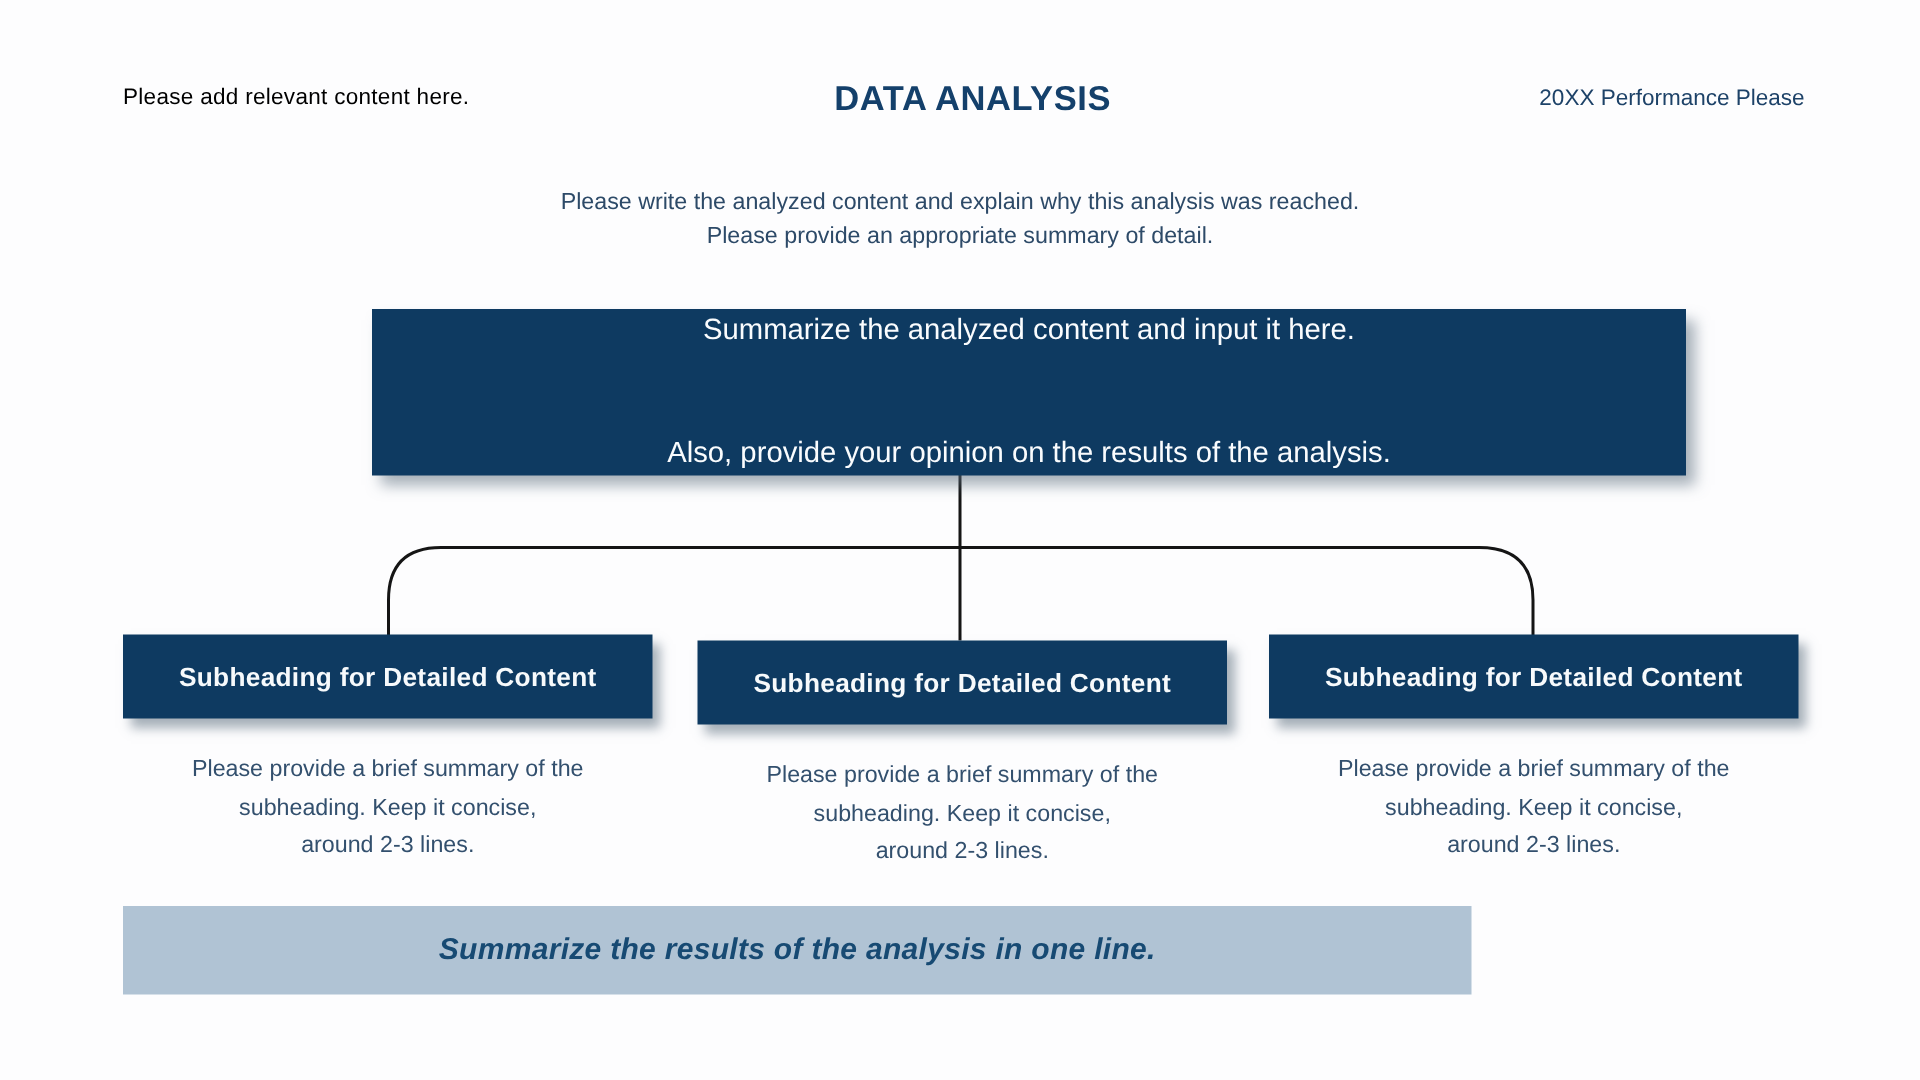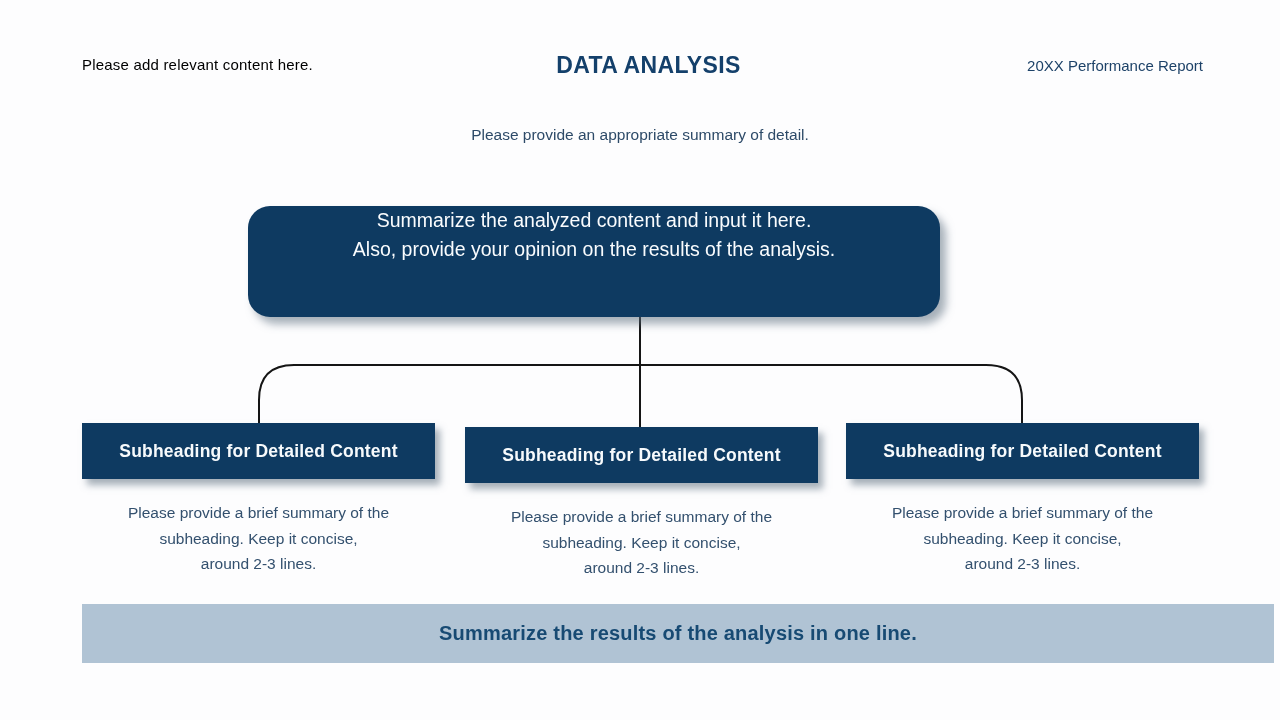--- a/index.html
+++ b/index.html
@@ -45,33 +45,32 @@
     text-align: center;
     font-size: 15.5px;
     line-height: 23px;
     color: #2d4a68;
   }
 
   
   .summary-box {
     position: absolute;
     left: 248px; top: 206px;
-    width: 692px; height: 111px;
+    width: 876px; height: 111px;
     background: #0e3a61;
     box-shadow: 6px 7px 9px rgba(92, 112, 128, 0.55);
     display: flex;
     flex-direction: column;
     align-items: center;
-    justify-content: flex-start;
+    justify-content: space-between;
     color: #fafcfe;
     font-size: 19.5px;
     font-weight: 500;
     line-height: 29px;
     text-align: center;
-    border-radius: 22px;
   }
 
   
   .connector-svg {
     position: absolute;
     left: 0; top: 0;
     width: 1280px; height: 720px;
     pointer-events: none;
   }
 
@@ -103,43 +102,45 @@
     text-align: center;
     font-size: 15.5px;
     line-height: 25.5px;
     color: #33506e;
   }
 
   
   .footer-bar {
     position: absolute;
     left: 82px; top: 604px;
-    width: 1192px; height: 59px;
+    width: 899px; height: 59px;
     background: #b0c3d4;
     display: flex;
     align-items: center;
     justify-content: center;
+    font-style: italic;
   }
   .footer-bar-text {
     font-size: 20px;
     font-weight: 700;
     color: #174a73;
     letter-spacing: 0.2px;
   }
 </style>
 </head>
 <body>
 
 <div class="slide">
 
   <div class="header-left-note">Please add relevant content here.</div>
   <div class="slide-title">DATA ANALYSIS</div>
-  <div class="header-right-note">20XX Performance Report</div>
+  <div class="header-right-note">20XX Performance Please</div>
 
   <div class="intro">
+    <div>Please write the analyzed content and explain why this analysis was reached.</div>
     <div>Please provide an appropriate summary of detail.</div>
   </div>
 
   <svg class="connector-svg" viewBox="0 0 1280 720" xmlns="http://www.w3.org/2000/svg">
     <path d="M640 316 L640 427
              M259 424 L259 400 Q259 365 294 365 L986 365 Q1022 365 1022 400 L1022 424" fill="none" stroke="#151515" stroke-width="2"></path>
   </svg>
 
   <div class="summary-box">
     <div>Summarize the analyzed content and input it here.</div>

